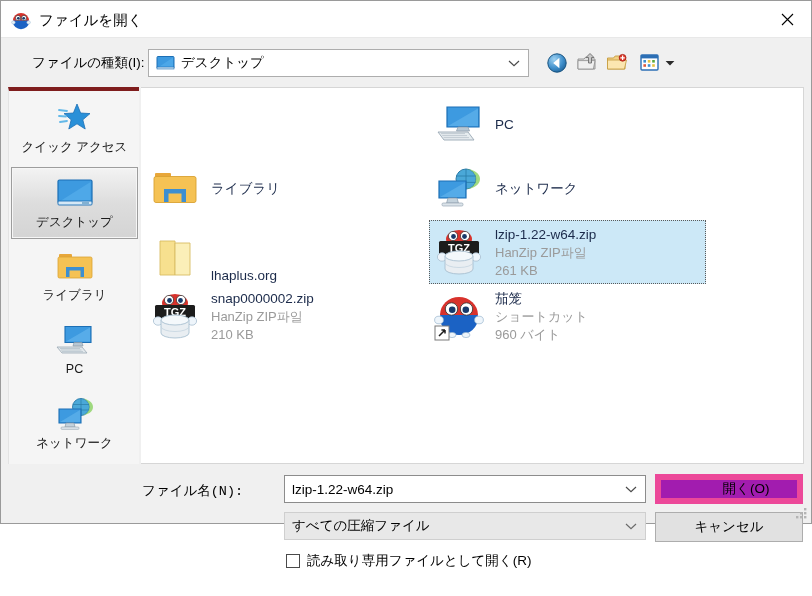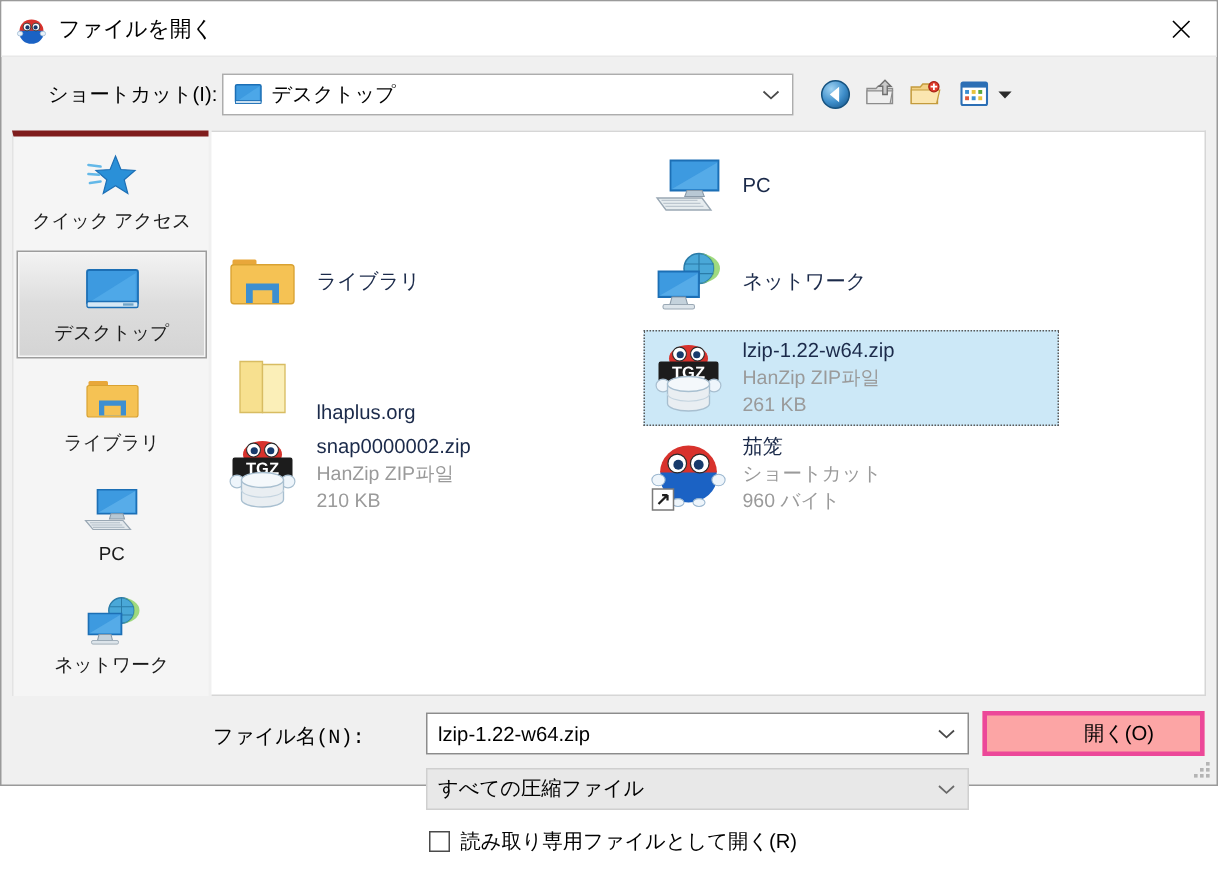--- a/index.html
+++ b/index.html
@@ -179,22 +179,22 @@
   .actbtn {
     position: absolute; left: 654px;
     width: 148px; height: 30px;
     background: #e1e1e1;
     border: 1px solid #adadad;
     display: flex; align-items: center; justify-content: center;
     font-size: 13.5px; color: #000;
   }
   #btn-open {
     top: 473px;
-    border: 3px solid #ec4899;
-    background: #fca5a5;
+    border: 6px solid #ec4899;
+    background: #a21caf;
     padding-left: 34px;
   }
   #btn-cancel { top: 511px; }
 
   #resize-grip {
     position: absolute; right: 3px; bottom: 3px;
     width: 14px; height: 14px;
   }
 </style>
 </head>
@@ -216,21 +216,21 @@
       </svg>
     </div>
     <div id="title-text">ファイルを開く</div>
     <div id="close-btn">
       <svg width="13" height="13" viewBox="0 0 13 13">
         <path d="M1 1 L12 12 M12 1 L1 12" stroke="#000000" stroke-width="1.1" fill="none"></path>
       </svg>
     </div>
   </div>
 
-  <div id="loc-label">ショートカット(I):</div>
+  <div id="loc-label">ファイルの種類(I):</div>
 
   <div id="loc-combo">
     <span id="loc-combo-icon">
       <svg width="19" height="16" viewBox="0 0 19 16">
         <rect x="1" y="1.5" width="17" height="12" rx="1" fill="#3d9ae0" stroke="#1c6fb5" stroke-width="1"></rect>
         <path d="M2 12.5 L17 2.5 L17 12.5 Z" fill="#59b3ef" opacity="0.55"></path>
         <rect x="1" y="12" width="17" height="2" fill="#c9dff0" stroke="#1c6fb5" stroke-width="0.6"></rect>
       </svg>
     </span>
     <span id="loc-combo-text">デスクトップ</span>
@@ -510,20 +510,21 @@
   <div id="ftype-combo">
     <span id="ftype-value">すべての圧縮ファイル</span>
     <span class="combo-arrow">
       <svg width="12" height="8" viewBox="0 0 12 8">
         <path d="M1 2 L6 6.6 L11 2" stroke="#6a6a6a" stroke-width="1.2" fill="none"></path>
       </svg>
     </span>
   </div>
 
   <div class="actbtn" id="btn-open">開く(O)</div>
+  <div class="actbtn" id="btn-cancel">キャンセル</div>
 
   <div id="resize-grip">
     <svg width="14" height="14" viewBox="0 0 14 14">
       <rect x="10" y="2" width="2.4" height="2.4" fill="#b4b4b4"></rect>
       <rect x="10" y="6" width="2.4" height="2.4" fill="#b4b4b4"></rect>
       <rect x="6" y="6" width="2.4" height="2.4" fill="#b4b4b4"></rect>
       <rect x="10" y="10" width="2.4" height="2.4" fill="#b4b4b4"></rect>
       <rect x="6" y="10" width="2.4" height="2.4" fill="#b4b4b4"></rect>
       <rect x="2" y="10" width="2.4" height="2.4" fill="#b4b4b4"></rect>
     </svg>

